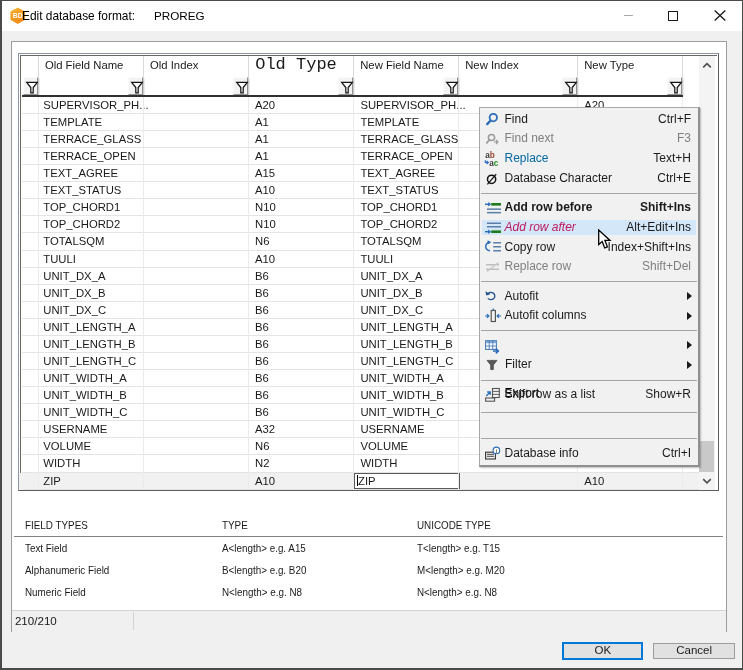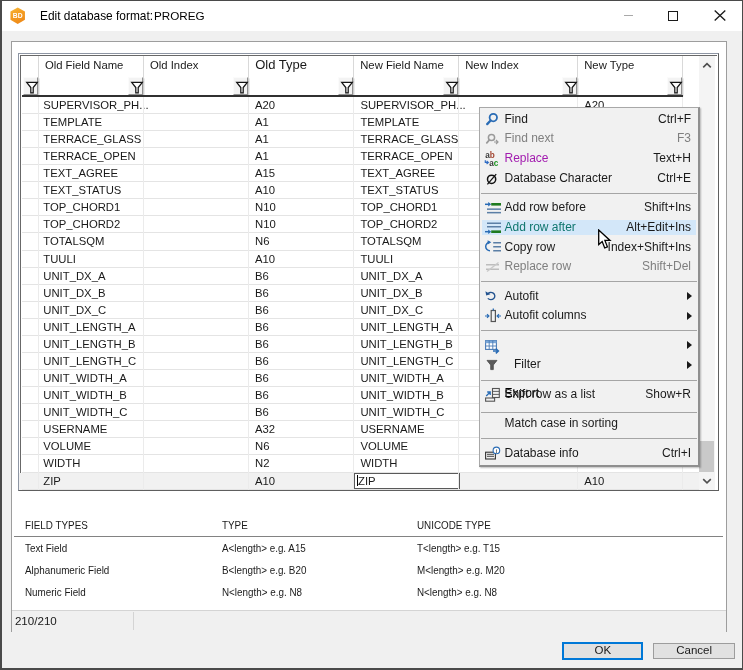--- a/index.html
+++ b/index.html
@@ -25,21 +25,21 @@
       <path d="M1.7 1.4 L12.3 1.4 L8.2 6.5 L8.2 11.8 L5.8 11.8 L5.8 6.5 Z" fill="#fff" stroke="#151515" stroke-width="1.25"></path>
     </svg>
   </div>
 <div class="abs" style="left:150.0px;top:55.6px;height:18.5px;line-height:18.5px;font-size:11.3px;white-space:nowrap;">Old Index</div>
 <div class="abs" style="left:248.2px;top:56.2px;width:1px;height:39.0px;background:#d9d9d9;"></div>
 <div class="abs" style="left:233.1px;top:76.9px;width:15.0px;height:18.6px;background:#f3f3f3;border-top:1px solid #fbfbfb;border-left:1px solid #fbfbfb;border-right:1.4px solid #909090;border-bottom:1.4px solid #909090;box-shadow:1.4px 1.4px 0 #cdcdcd;">
     <svg width="14" height="15" viewBox="0 0 14 15" style="position:absolute;left:1px;top:3.2px;">
       <path d="M1.7 1.4 L12.3 1.4 L8.2 6.5 L8.2 11.8 L5.8 11.8 L5.8 6.5 Z" fill="#fff" stroke="#151515" stroke-width="1.25"></path>
     </svg>
   </div>
-<div class="abs" style="left:255.2px;top:55.6px;height:18.5px;line-height:18.5px;font-size:13px;white-space:nowrap;">Old Type</div>
+<div class="abs" style="left:255.2px;top:55.6px;height:18.5px;line-height:18.5px;font-size:17px;white-space:nowrap;font-family:Liberation Mono, monospace;">Old Type</div>
 <div class="abs" style="left:353.2px;top:56.2px;width:1px;height:39.0px;background:#d9d9d9;"></div>
 <div class="abs" style="left:338.09999999999997px;top:76.9px;width:15.0px;height:18.6px;background:#f3f3f3;border-top:1px solid #fbfbfb;border-left:1px solid #fbfbfb;border-right:1.4px solid #909090;border-bottom:1.4px solid #909090;box-shadow:1.4px 1.4px 0 #cdcdcd;">
     <svg width="14" height="15" viewBox="0 0 14 15" style="position:absolute;left:1px;top:3.2px;">
       <path d="M1.7 1.4 L12.3 1.4 L8.2 6.5 L8.2 11.8 L5.8 11.8 L5.8 6.5 Z" fill="#fff" stroke="#151515" stroke-width="1.25"></path>
     </svg>
   </div>
 <div class="abs" style="left:360.2px;top:55.6px;height:18.5px;line-height:18.5px;font-size:11.3px;white-space:nowrap;">New Field Name</div>
 <div class="abs" style="left:458.2px;top:56.2px;width:1px;height:39.0px;background:#d9d9d9;"></div>
 <div class="abs" style="left:443.09999999999997px;top:76.9px;width:15.0px;height:18.6px;background:#f3f3f3;border-top:1px solid #fbfbfb;border-left:1px solid #fbfbfb;border-right:1.4px solid #909090;border-bottom:1.4px solid #909090;box-shadow:1.4px 1.4px 0 #cdcdcd;">
     <svg width="14" height="15" viewBox="0 0 14 15" style="position:absolute;left:1px;top:3.2px;">
@@ -215,21 +215,21 @@
   <defs>
       <linearGradient id="hex" x1="0" y1="0" x2="0.4" y2="1">
     <stop offset="0" stop-color="#f6b93d"></stop>
         <stop offset="0.5" stop-color="#f49d20"></stop>
         <stop offset="1" stop-color="#ef8c1a"></stop>
   </linearGradient>
     </defs>
   <path d="M9 0.5 L16.5 4.75 L16.5 13.25 L9 17.5 L1.5 13.25 L1.5 4.75 Z" fill="url(#hex)"></path>
   <text x="9" y="11.8" font-size="7" font-weight="bold" fill="#fff" text-anchor="middle" font-family="Liberation Sans">BD</text>
 </svg>
-<div class="abs" style="left:40px;top:1.6px;height:15px;line-height:28.6px;font-size:11.9px;color:#000;">Edit database format:</div>
+<div class="abs" style="left:22px;top:1.6px;height:15px;line-height:28.6px;font-size:11.9px;color:#000;">Edit database format:</div>
 <div class="abs" style="left:154px;top:1.6px;height:28.6px;line-height:28.6px;font-size:11.7px;color:#000;">PROREG</div>
 <div class="abs" style="left:623.5px;top:14.8px;width:9.6px;height:1.2px;background:#a9a9a9;"></div>
 <div class="abs" style="left:667.5px;top:11px;width:10.4px;height:9.6px;border:1.4px solid #1a1a1a;"></div>
 <svg class="abs" style="left:714px;top:9.8px;" width="12" height="11" viewBox="0 0 12 11">
     <path d="M0.7 0.6 L11.3 10.4 M11.3 0.6 L0.7 10.4" stroke="#1a1a1a" stroke-width="1.35"></path>
   </svg>
 <div class="abs" style="left:479.0px;top:106.6px;width:221.0px;height:360.80000000000007px;background:#f1f1f1;border:1px solid #a8a8a8;border-right:2.5px solid #8f8f8f;border-bottom:2px solid #8f8f8f;box-shadow:1px 1px 1.5px rgba(0,0,0,0.25);">
     <div class="abs" style="left:4px;top:4.0px;width:18px;height:16px;"><svg width="16" height="16" viewBox="0 0 16 16">
         <circle cx="9.3" cy="5.6" r="3.7" fill="none" stroke="#2a6cb5" stroke-width="1.8"></circle>
         <line x1="6.6" y1="8.5" x2="3.2" y2="12.1" stroke="#2a6cb5" stroke-width="2.3" stroke-linecap="round"></line>
@@ -243,47 +243,47 @@
       </svg></div>
     <div class="abs" style="left:24.5px;top:21.86px;height:19.66px;line-height:19.66px;font-size:12px;color:#7f7f7f;white-space:nowrap;">Find next</div>
     <div class="abs" style="right:7px;top:21.86px;height:19.66px;line-height:19.66px;font-size:12px;color:#7f7f7f;">F3</div>
     <div class="abs" style="left:4px;top:43.31999999999999px;width:18px;height:16px;"><svg width="16" height="16" viewBox="0 0 16 16">
         <text x="1.2" y="7.4" font-size="8.2" font-family="Liberation Sans" fill="#3a3a3a" font-weight="bold">a</text>
         <text x="5.8" y="7.4" font-size="8.2" font-family="Liberation Sans" fill="#a1442f" font-weight="bold">b</text>
         <text x="5.2" y="15.2" font-size="8.2" font-family="Liberation Sans" fill="#3a3a3a" font-weight="bold">a</text>
         <text x="9.8" y="15.2" font-size="8.2" font-family="Liberation Sans" fill="#1d9622" font-weight="bold">c</text>
         <path d="M1.3 9.3 v2.2 h2.6 m-1.3-1.5 l1.7 1.5 -1.7 1.5" stroke="#2e6bc4" stroke-width="1.2" fill="none"></path>
       </svg></div>
-    <div class="abs" style="left:24.5px;top:41.519999999999996px;height:19.66px;line-height:19.66px;font-size:12px;color:#a21caf;white-space:nowrap;">Replace</div>
+    <div class="abs" style="left:24.5px;top:41.519999999999996px;height:19.66px;line-height:19.66px;font-size:12px;color:#0369a1;white-space:nowrap;">Replace</div>
     <div class="abs" style="right:7px;top:41.519999999999996px;height:19.66px;line-height:19.66px;font-size:12px;color:#1a1a1a;">Text+H</div>
     <div class="abs" style="left:4px;top:62.97999999999999px;width:18px;height:16px;"><svg width="16" height="16" viewBox="0 0 16 16">
         <circle cx="7.6" cy="8.3" r="4.1" fill="none" stroke="#111" stroke-width="1.5"></circle>
         <line x1="3.4" y1="13.3" x2="12.2" y2="3.2" stroke="#111" stroke-width="1.25"></line>
       </svg></div>
     <div class="abs" style="left:24.5px;top:61.17999999999999px;height:19.66px;line-height:19.66px;font-size:12px;color:#1a1a1a;white-space:nowrap;">Database Character</div>
     <div class="abs" style="right:7px;top:61.17999999999999px;height:19.66px;line-height:19.66px;font-size:12px;color:#1a1a1a;">Ctrl+E</div>
     <div class="abs" style="left:1px;right:1px;top:85.24px;height:1px;background:#a5a5a5;"></div>
     <div class="abs" style="left:4px;top:92.43999999999998px;width:18px;height:16px;"><svg width="18" height="16" viewBox="0 0 18 16">
         <path d="M1 4.3 h4.5" stroke="#2a6cb5" stroke-width="1.5"></path>
         <path d="M4.2 2 L7.2 4.3 L4.2 6.6 Z" fill="#2a6cb5"></path>
         <rect x="7.2" y="3" width="9.8" height="2.6" fill="#1f7a1f"></rect>
         <rect x="3" y="8.4" width="14" height="1.5" fill="#5b7fa6"></rect>
         <rect x="3" y="11.9" width="14" height="1.5" fill="#5b7fa6"></rect>
       </svg></div>
-    <div class="abs" style="left:24.5px;top:90.63999999999999px;height:19.66px;line-height:19.66px;font-size:12px;color:#1a1a1a;white-space:nowrap;">Add row before</div>
-    <div class="abs" style="right:7px;top:90.63999999999999px;height:19.66px;line-height:19.66px;font-size:12px;color:#1a1a1a;">Shift+Ins</div>
+    <div class="abs" style="left:24.5px;top:90.63999999999999px;height:19.66px;line-height:19.66px;font-size:12px;color:#1a1a1a;white-space:nowrap;font-weight:bold;">Add row before</div>
+    <div class="abs" style="right:7px;top:90.63999999999999px;height:19.66px;line-height:19.66px;font-size:12px;color:#1a1a1a;font-weight:bold;">Shift+Ins</div>
     <div class="abs" style="left:2px;right:2px;top:112.59999999999998px;height:15.06px;background:#d3e7f9;"></div>
     <div class="abs" style="left:4px;top:112.09999999999998px;width:18px;height:16px;"><svg width="18" height="16" viewBox="0 0 18 16">
         <rect x="3" y="2.5" width="14" height="1.5" fill="#5b7fa6"></rect>
         <rect x="3" y="6" width="14" height="1.5" fill="#5b7fa6"></rect>
         <path d="M1 11.7 h4.5" stroke="#2a6cb5" stroke-width="1.5"></path>
         <path d="M4.2 9.4 L7.2 11.7 L4.2 14 Z" fill="#2a6cb5"></path>
         <rect x="7.2" y="10.4" width="9.8" height="2.6" fill="#1f7a1f"></rect>
       </svg></div>
-    <div class="abs" style="left:24.5px;top:110.29999999999998px;height:19.66px;line-height:19.66px;font-size:12px;color:#0f766e;white-space:nowrap;">Add row after</div>
+    <div class="abs" style="left:24.5px;top:110.29999999999998px;height:19.66px;line-height:19.66px;font-size:12px;color:#be185d;white-space:nowrap;font-style:italic;">Add row after</div>
     <div class="abs" style="right:7px;top:110.29999999999998px;height:19.66px;line-height:19.66px;font-size:12px;color:#1a1a1a;">Alt+Edit+Ins</div>
     <div class="abs" style="left:4px;top:131.76px;width:18px;height:16px;"><svg width="18" height="16" viewBox="0 0 18 16">
         <path d="M6 3.2 a4.3 4.3 0 1 0 0 8.6" fill="none" stroke="#2a6cb5" stroke-width="1.5"></path>
         <path d="M3.6 1.3 L7.3 3.2 L3.6 5.4 Z" fill="#2a6cb5"></path>
         <rect x="9.2" y="3" width="7.8" height="1.5" fill="#5b7fa6"></rect>
         <rect x="9.2" y="7" width="7.8" height="1.5" fill="#5b7fa6"></rect>
         <rect x="9.2" y="11" width="7.8" height="1.5" fill="#5b7fa6"></rect>
       </svg></div>
     <div class="abs" style="left:24.5px;top:129.95999999999998px;height:19.66px;line-height:19.66px;font-size:12px;color:#1a1a1a;white-space:nowrap;">Copy row</div>
     <div class="abs" style="right:7px;top:129.95999999999998px;height:19.66px;line-height:19.66px;font-size:12px;color:#1a1a1a;">Index+Shift+Ins</div>
@@ -314,33 +314,32 @@
         <rect x="1.6" y="2.6" width="10.8" height="8.8" fill="#fff" stroke="#4a7ab5" stroke-width="1.1"></rect>
         <rect x="1.6" y="2.6" width="10.8" height="2.6" fill="#7ba7d7"></rect>
         <path d="M1.6 8 h10.8 M5.2 2.6 v8.8 M8.8 2.6 v8.8" stroke="#4a7ab5" stroke-width="0.9"></path>
         <path d="M9 13 h5.2 m-2.4-2.4 l2.6 2.4 -2.6 2.4" stroke="#2a6cb5" stroke-width="1.5" fill="none"></path>
       </svg></div>
     <div class="abs" style="left:24.5px;top:228.2px;height:19.66px;line-height:19.66px;font-size:12px;color:#000000;white-space:nowrap;margin-top:48px;">Export</div>
     <div class="abs" style="right:6.5px;top:233.53px;width:0;height:0;border-left:5.5px solid #1a1a1a;border-top:4.5px solid transparent;border-bottom:4.5px solid transparent;"></div>
     <div class="abs" style="left:4px;top:249.66px;width:18px;height:16px;"><svg width="16" height="16" viewBox="0 0 16 16">
         <path d="M3 3.4 L13 3.4 L9.3 8 L9.3 12.6 L6.7 12.6 L6.7 8 Z" fill="#5a5a5a" stroke="#4a4a4a" stroke-width="0.8"></path>
       </svg></div>
-    <div class="abs" style="left:34px;top:247.85999999999999px;height:19.66px;line-height:19.66px;font-size:12px;color:#1a1a1a;white-space:nowrap;">Filter</div>
+    <div class="abs" style="left:25px;top:247.85999999999999px;height:19.66px;line-height:19.66px;font-size:12px;color:#1a1a1a;white-space:nowrap;">Filter</div>
     <div class="abs" style="right:6.5px;top:253.19px;width:0;height:0;border-left:5.5px solid #1a1a1a;border-top:4.5px solid transparent;border-bottom:4.5px solid transparent;"></div>
     <div class="abs" style="left:1px;right:1px;top:271.91999999999996px;height:1px;background:#a5a5a5;"></div>
     <div class="abs" style="left:4px;top:279.12px;width:18px;height:16px;"><svg width="18" height="16" viewBox="0 0 18 16">
         <rect x="8.5" y="1.5" width="6.8" height="9" fill="none" stroke="#555" stroke-width="1.1"></rect>
         <path d="M8.5 4.4 h6.8 M8.5 7.4 h6.8" stroke="#555" stroke-width="0.9"></path>
         <path d="M2.2 9 l4-4 m0 3 v-3 h-3" stroke="#2a6cb5" stroke-width="1.3" fill="none"></path>
         <rect x="1.6" y="11" width="9" height="3.2" fill="none" stroke="#555" stroke-width="1.1"></rect>
       </svg></div>
     <div class="abs" style="left:24.5px;top:277.32px;height:19.66px;line-height:19.66px;font-size:12px;color:#1a1a1a;white-space:nowrap;">Shift row as a list</div>
     <div class="abs" style="right:7px;top:277.32px;height:19.66px;line-height:19.66px;font-size:12px;color:#1a1a1a;">Show+R</div>
     <div class="abs" style="left:1px;right:1px;top:304.68px;height:1px;background:#a5a5a5;"></div>
-    <div class="abs" style="left:24.5px;top:306.78000000000003px;height:19.66px;line-height:19.66px;font-size:12px;color:#1a1a1a;white-space:nowrap;">Match case in sorting</div>
     <div class="abs" style="left:1px;right:1px;top:330.84000000000003px;height:1px;background:#a5a5a5;"></div>
     <div class="abs" style="left:4px;top:338.0400000000001px;width:18px;height:16px;"><svg width="18" height="16" viewBox="0 0 18 16">
         <rect x="1.6" y="6.2" width="9.8" height="6.8" fill="none" stroke="#333" stroke-width="1.1"></rect>
         <path d="M3 8.3 h7 M3 10.3 h7" stroke="#333" stroke-width="0.9"></path>
         <circle cx="12.4" cy="4.4" r="3.3" fill="#fff" stroke="#2a6cb5" stroke-width="1.1"></circle>
         <text x="11.5" y="6.9" font-size="6.5" font-family="Liberation Serif" fill="#1a1a1a" font-style="italic">i</text>
       </svg></div>
     <div class="abs" style="left:24.5px;top:336.24000000000007px;height:19.66px;line-height:19.66px;font-size:12px;color:#1a1a1a;white-space:nowrap;">Database info</div>
     <div class="abs" style="right:7px;top:336.24000000000007px;height:19.66px;line-height:19.66px;font-size:12px;color:#1a1a1a;">Ctrl+I</div>
   </div>

